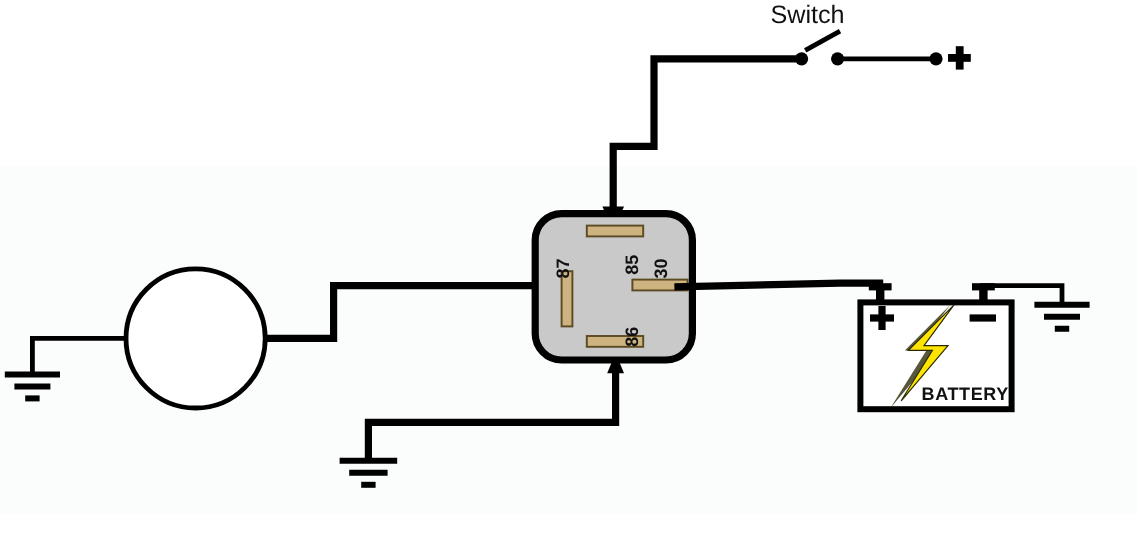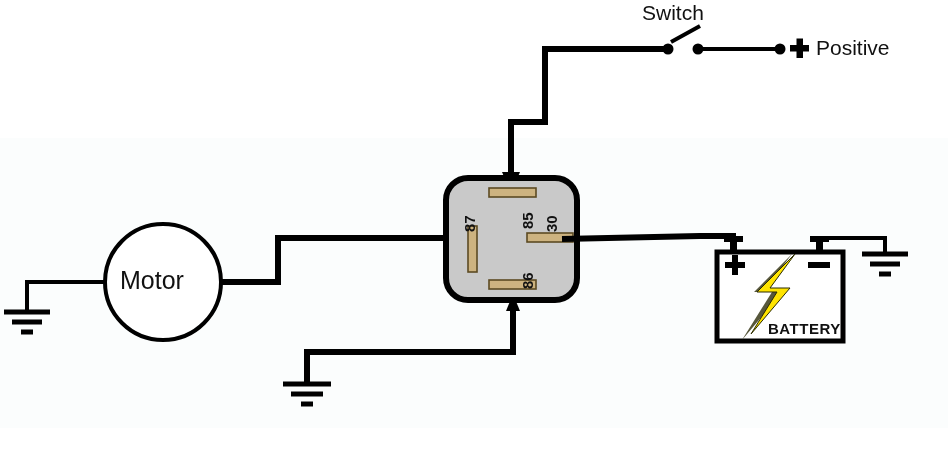--- a/index.html
+++ b/index.html
@@ -172,22 +172,20 @@
     <g>
       <path d="M 819 248 L 819 238 L 885 238 L 885 252" fill="none" stroke="#000" stroke-width="4"></path>
       <line x1="862" y1="254" x2="908" y2="254" stroke="#000" stroke-width="5"></line>
       <line x1="870" y1="264" x2="900" y2="264" stroke="#000" stroke-width="5"></line>
       <line x1="879" y1="274" x2="891" y2="274" stroke="#000" stroke-width="5"></line>
     </g>
 
   </svg>
 
   <div class="txt" id="label-switch">Switch</div>
-  <div class="txt" id="label-positive">Positive</div>
-  <div class="txt" id="label-motor">Motor</div>
   <div class="txt" id="label-battery">BATTERY</div>
 
   <div class="relay-pin" id="pin-87">87</div>
   <div class="relay-pin" id="pin-85">85</div>
   <div class="relay-pin" id="pin-30">30</div>
   <div class="relay-pin" id="pin-86">86</div>
 
 </div>
 
 </body></html>

